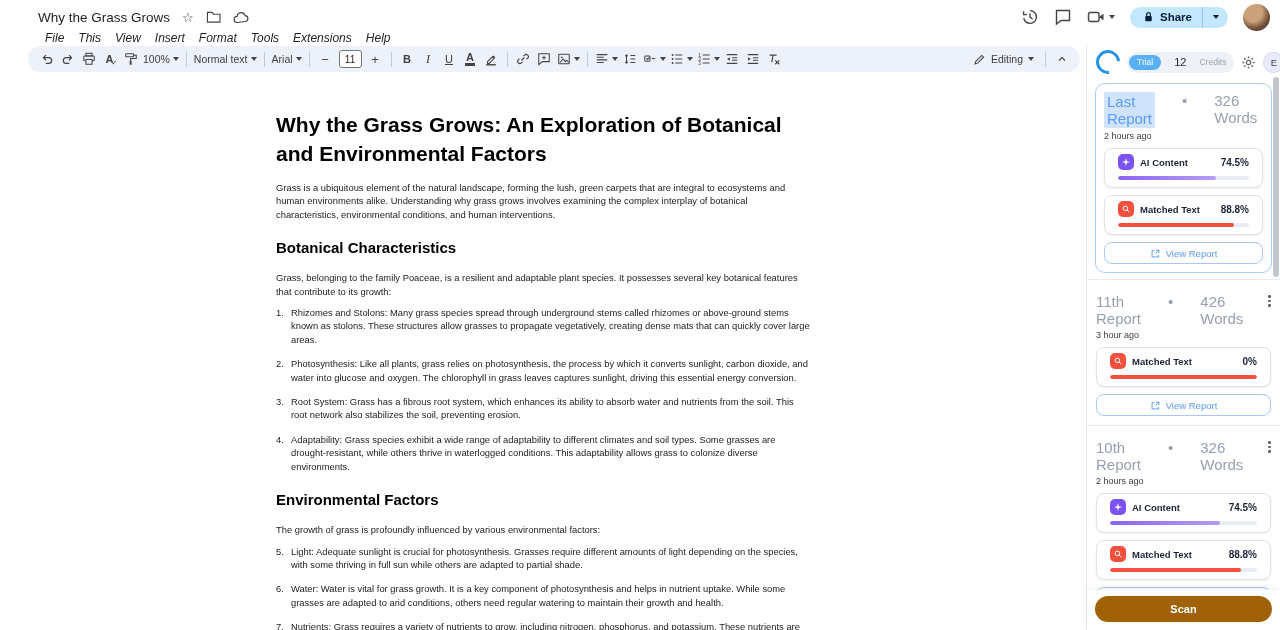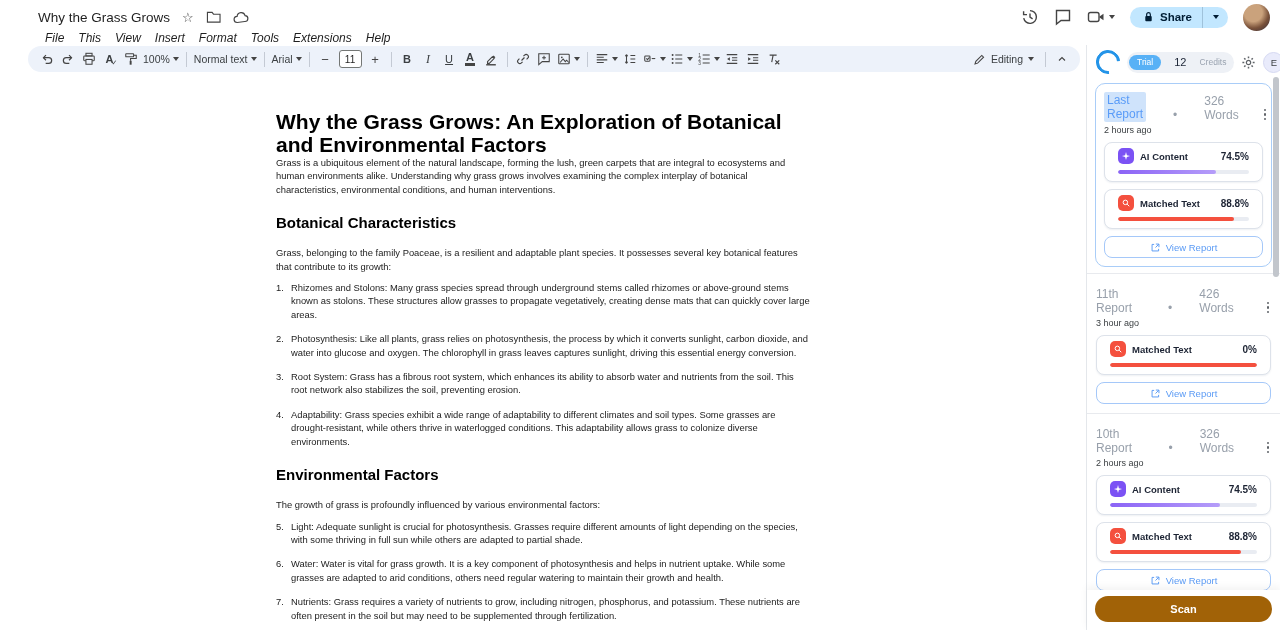--- a/index.html
+++ b/index.html
@@ -40,41 +40,41 @@
   .ital-g { font-style:italic; font-family:"Liberation Serif",serif; font-size:12px; }
   .und-g { text-decoration:underline; font-size:11px; }
   .spellA { font-size:11px; font-weight:700; position:relative; }
   .spellA i { font-style:normal; font-size:7px; position:absolute; right:-4px; bottom:-2px; }
   .tb-right { margin-left:auto; display:flex; align-items:center; }
   .editing-btn { display:flex; align-items:center; gap:5px; font-size:10.5px; padding:0 6px; }
 
   
   .canvas { flex:1; background:#fff; overflow:hidden; }
   .page { width:534px; margin:0 auto; padding-top:38px; font-size:9.4px; line-height:13.4px; color:#222; }
-  .doc-h1 { font-size:21px; line-height:23px; font-weight:700; color:#000; }
+  .doc-h1 { font-size:21px; line-height:29px; font-weight:700; color:#000; margin-bottom:13px; }
   .doc-h2 { font-size:15px; line-height:18px; font-weight:700; color:#000; margin:18px 0 14px; }
   .doc-p { margin-bottom:8px; }
   .doc-ol { margin-top:8px; }
   .doc-li { display:flex; margin-bottom:11px; }
   .li-num { flex:none; width:15px; }
 
   
   .sidebar { width:194px; border-left:1px solid #e4e7eb; display:flex; flex-direction:column; position:relative; background:#fff; }
   .sb-header { height:34px; display:flex; align-items:center; padding:0 9px; gap:7px; flex:none; }
   .cl-logo { width:24px; height:24px; border-radius:50%; border:3px solid #2494e8; border-right-color:transparent; transform:rotate(40deg); flex:none; }
   .credits-pill { flex:1; background:#eef1f6; border-radius:12px; height:21px; display:flex; align-items:center; padding:2px 8px 2px 2px; gap:13px; }
   .trial-badge { background:#58b1f6; color:#fff; font-size:8.5px; border-radius:9px; padding:2.5px 8px; }
   .credits-num { font-weight:400; font-size:11px; color:#1c2536; margin-left:auto; }
   .credits-word { font-size:8.5px; color:#9aa3b0; }
   .sb-avatar { width:21px; height:21px; border-radius:50%; background:#e9ebfb; border:1px solid #d6d9f2; color:#3c4043; font-size:9.5px; display:flex; align-items:center; justify-content:center; flex:none; }
   .sb-scroll { flex:1; overflow:hidden; padding:4px 8px 0; }
 
   .rcard { padding:7px 1px 3px; }
   .rcard-first { border:1.5px solid #a9cdf8; border-radius:10px; padding:8px; margin-bottom:2px; }
-  .rc-head { display:flex; align-items:flex-end; font-size:12px;gap:23px; }
+  .rc-head { display:flex; align-items:flex-start; font-size:15px;gap:23px; }
   .rc-title { color:#98a0ab; }
   .rc-title.hl { background:#cfe3fb; color:#5a9cf8; padding:1px 3px; border-radius:2px; }
   .rc-sep { color:#98a0ab; margin:0 4px; }
   .rc-words { color:#98a0ab; }
   .kebab { margin-left:auto; display:flex; flex-direction:column; gap:2px; padding:2px; }
   .kebab i { width:2.5px; height:2.5px; border-radius:50%; background:#5f6368; }
   .rc-time { font-size:9px; color:#3c4043; margin:3px 0 7px; }
   .metric { border:1px solid #dde2ea; border-radius:8px; padding:5px 13px 7px; margin-bottom:7px; box-shadow:0 1px 2px rgba(20,40,80,.07); background:#fff; }
   .m-row { display:flex; align-items:center; gap:6px; }
   .m-icon { width:16px; height:16px; border-radius:5px; display:flex; align-items:center; justify-content:center; flex:none; }

